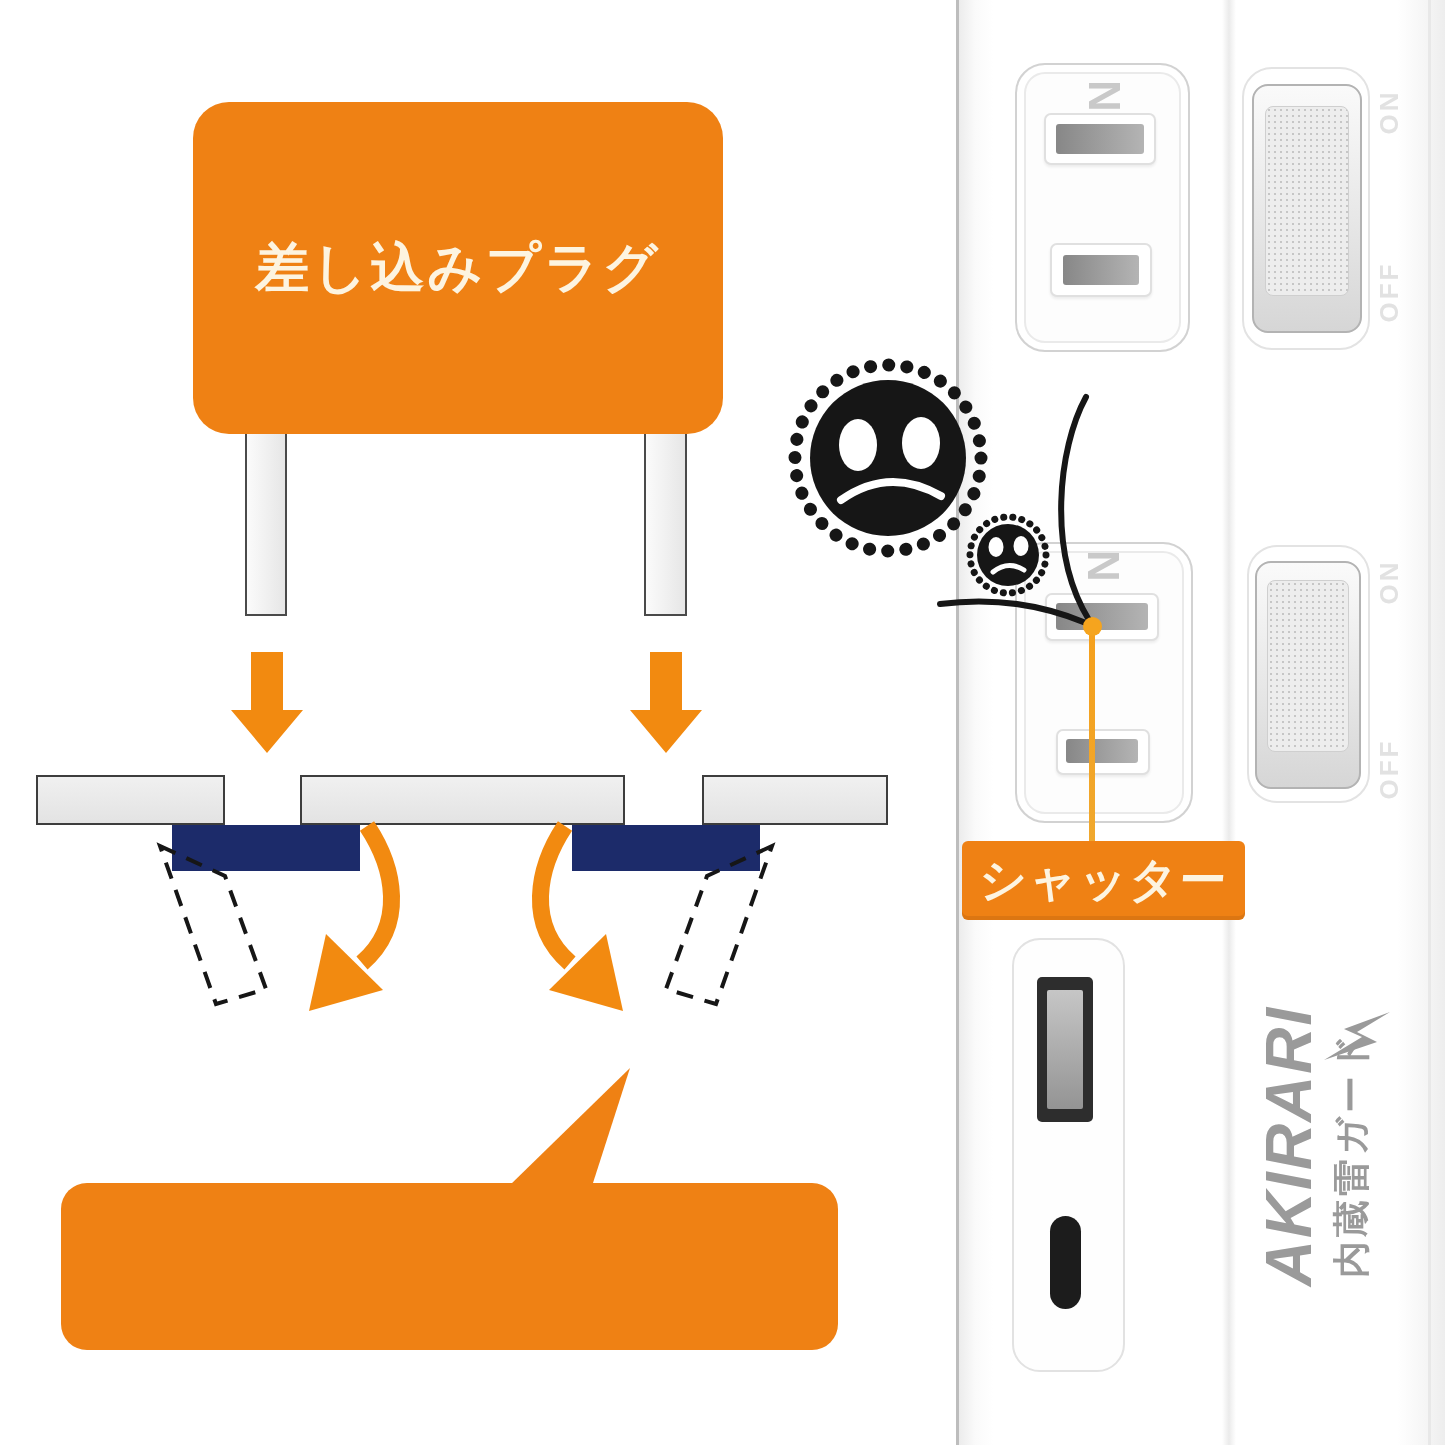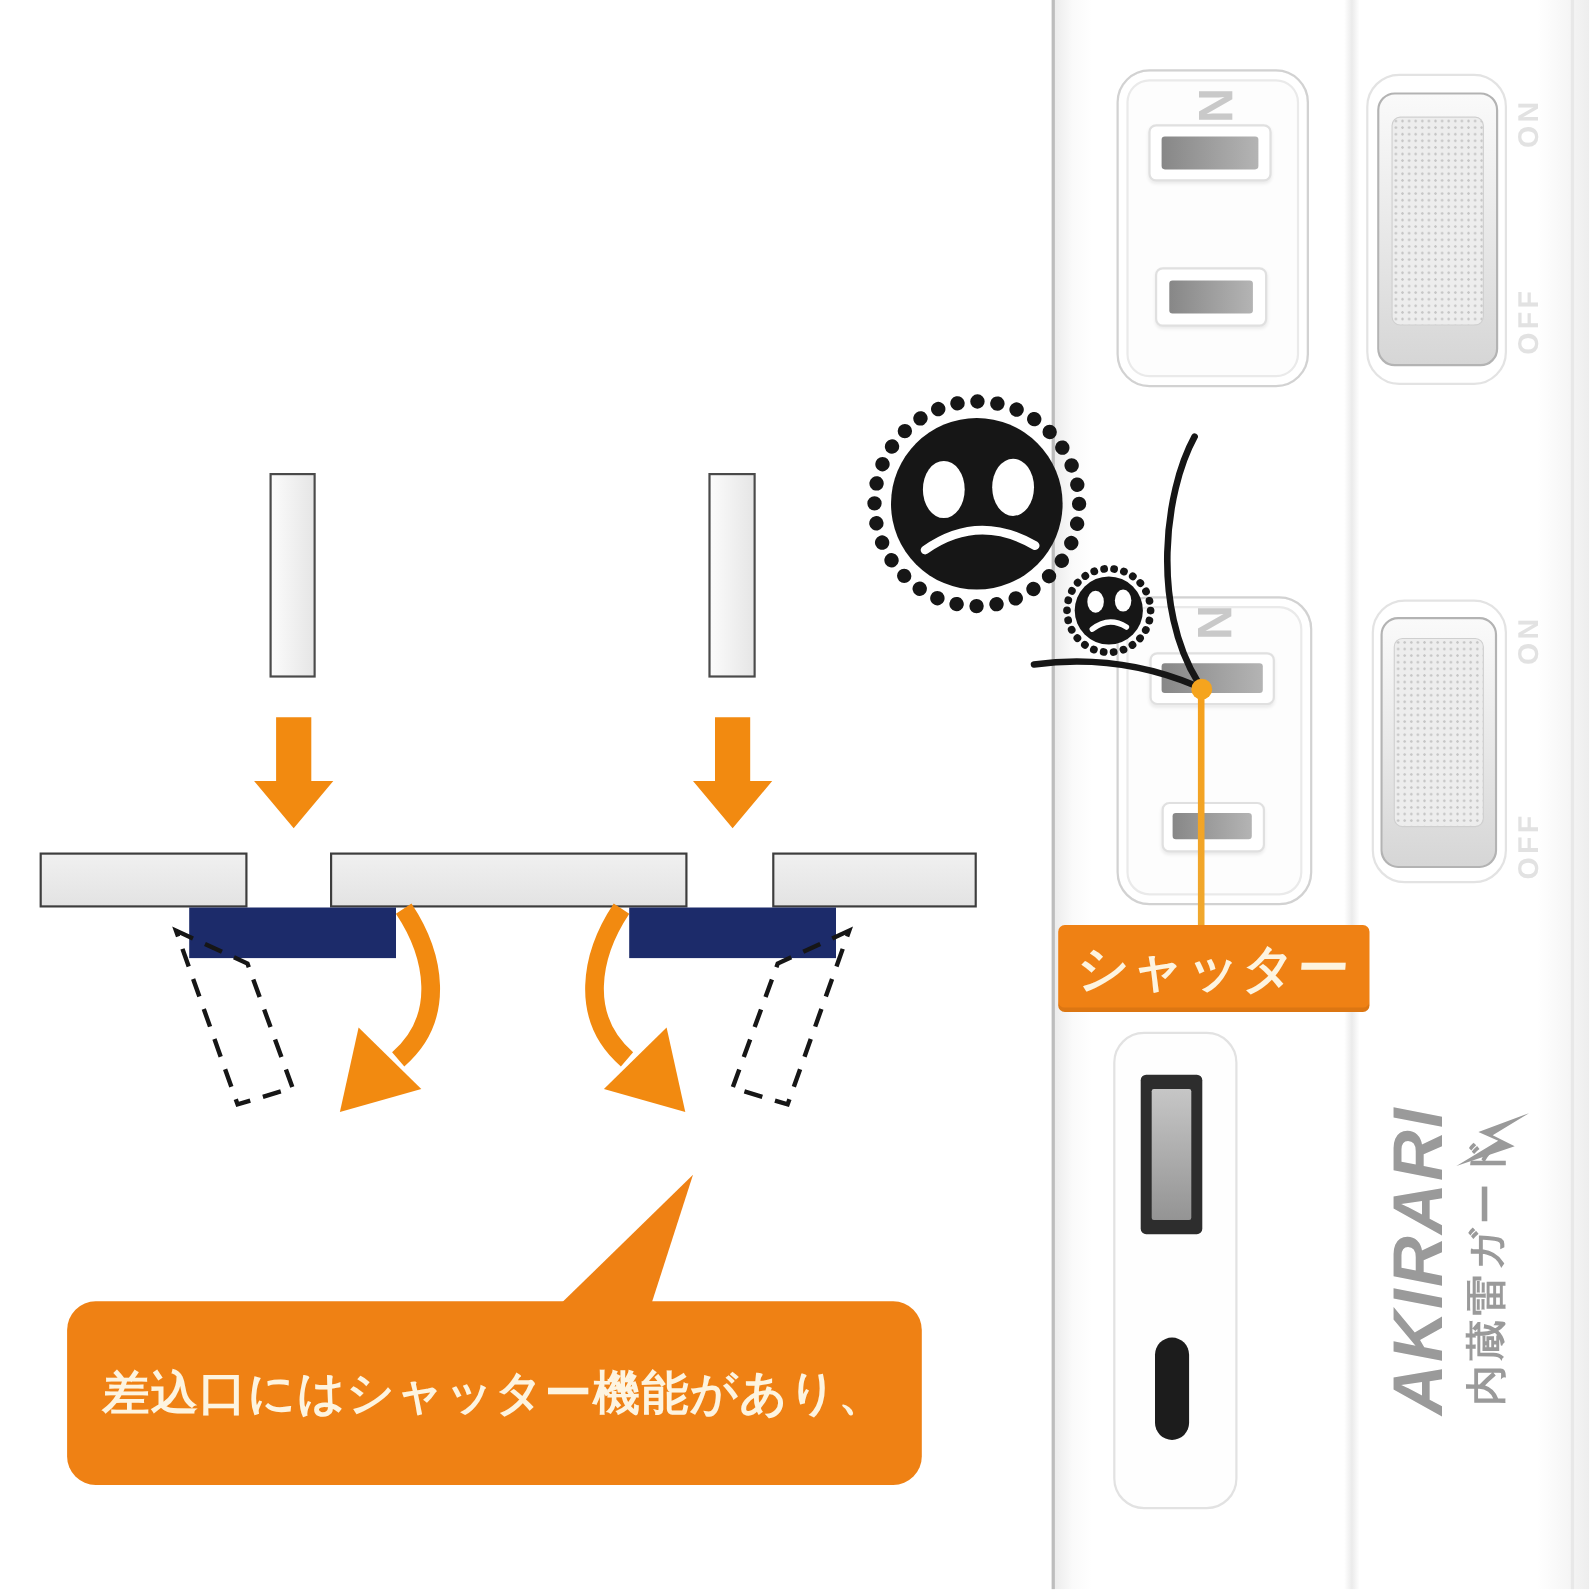--- a/index.html
+++ b/index.html
@@ -137,29 +137,31 @@
   <div class="abs usb-panel" style="left:1012px;top:938px;width:113px;height:434px;"></div>
   <div class="abs usb-a" style="left:1037px;top:977px;width:56px;height:145px;"></div>
   <div class="abs usb-a-tongue" style="left:1047px;top:990px;width:36px;height:119px;"></div>
   <div class="abs usb-c" style="left:1050px;top:1216px;width:31px;height:93px;"></div>
 
   <div class="abs rot-ccw brand" style="left:1104px;top:1106px;width:370px;height:80px;">AKIRARI</div>
   <div class="abs rot-ccw brand-sub" style="left:1217px;top:1132px;width:270px;height:44px;">内蔵雷ガード</div>
 
   <div class="abs prong" style="left:245px;top:430px;width:42px;height:186px;"></div>
   <div class="abs prong" style="left:644px;top:430px;width:43px;height:186px;"></div>
+  <div class="abs plug-box" style="left:193px;top:102px;width:530px;height:332px;">
+    <span>差し込みプラグ</span>
+  </div>
 
   <div class="abs plate" style="left:36px;top:775px;width:189px;height:50px;"></div>
   <div class="abs plate" style="left:300px;top:775px;width:325px;height:50px;"></div>
   <div class="abs plate" style="left:702px;top:775px;width:186px;height:50px;"></div>
   <div class="abs navy-shutter" style="left:172px;top:825px;width:188px;height:46px;"></div>
   <div class="abs navy-shutter" style="left:572px;top:825px;width:188px;height:46px;"></div>
 
   <div class="abs bubble" style="left:61px;top:1183px;width:777px;height:167px;">
-    <span>差込口にはシャッター機能があり、</span>
   </div>
 
   <svg class="overlay" viewBox="0 0 1445 1445">
 
     <polygon class="tail-fill" points="630,1068 509,1186 592,1186"></polygon>
 
     <polygon class="o-fill" points="251,652 283,652 283,710 303,710 267,753 231,710 251,710"></polygon>
     <polygon class="o-fill" points="650,652 682,652 682,710 702,710 666,753 630,710 650,710"></polygon>
 
     <path class="d-stroke" style="stroke-width:4;stroke-dasharray:17 12;" d="M 160,846 L 225,876 L 266,989 L 216,1004 Z"></path>

